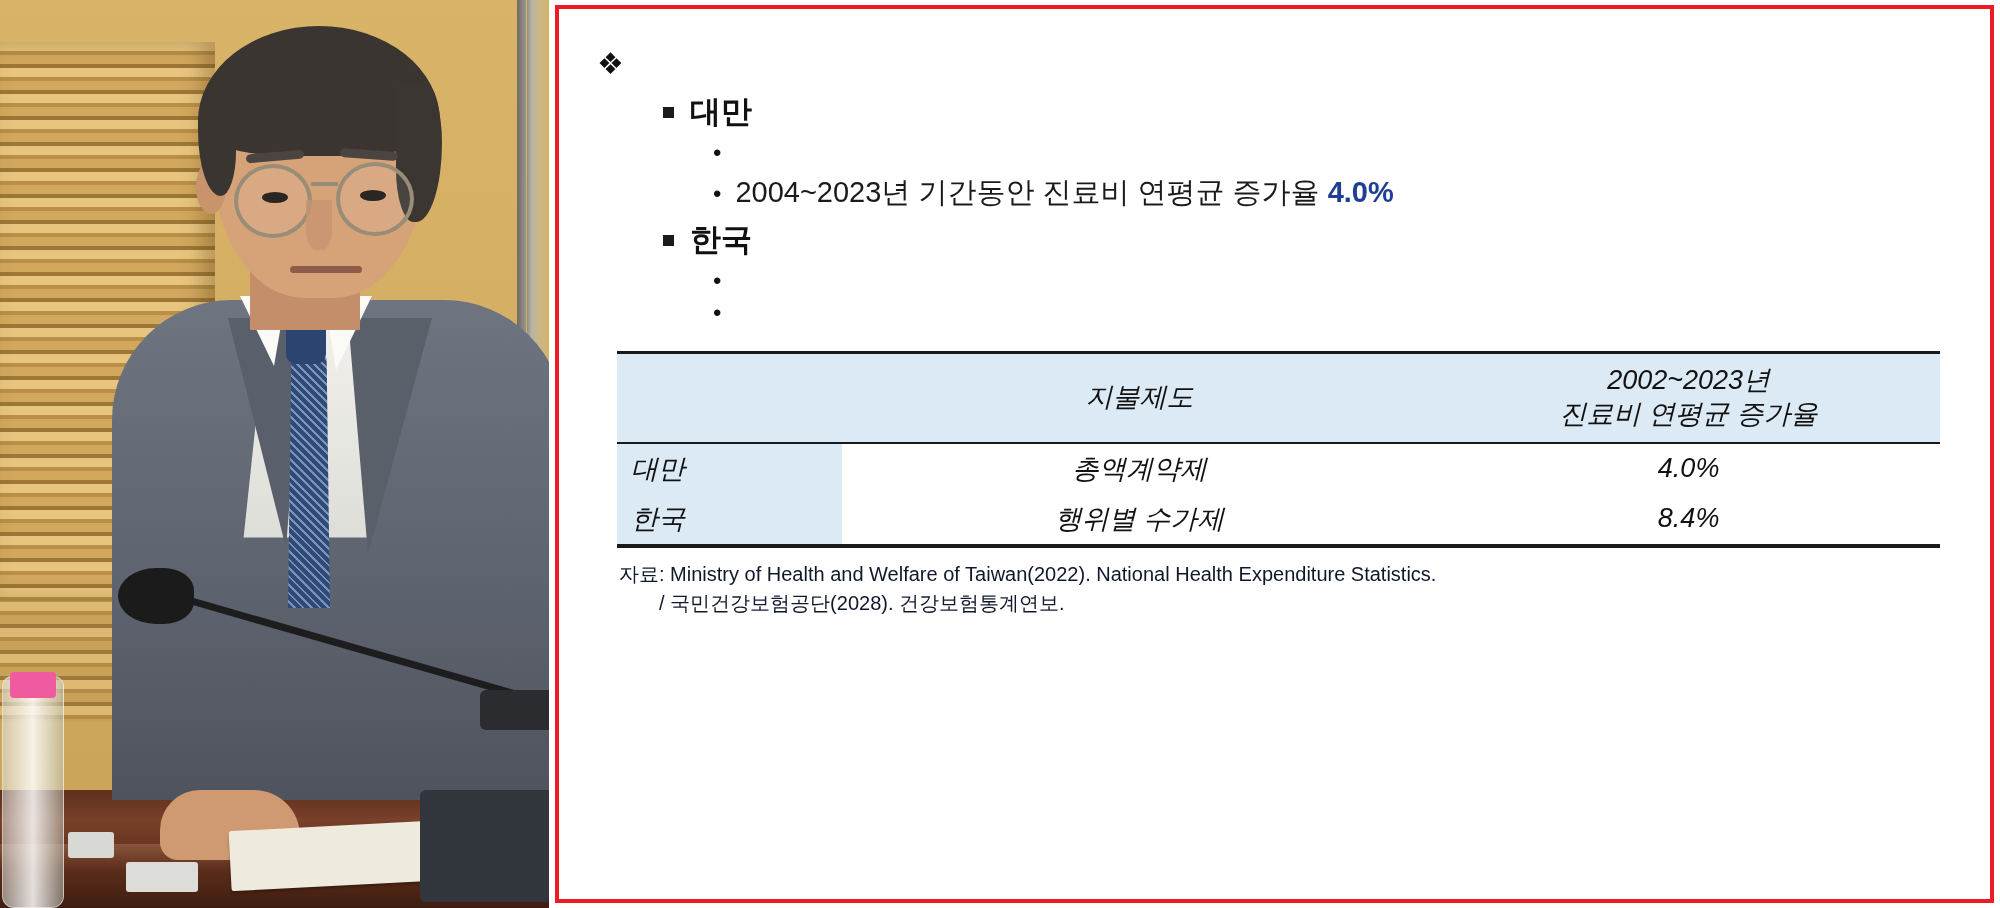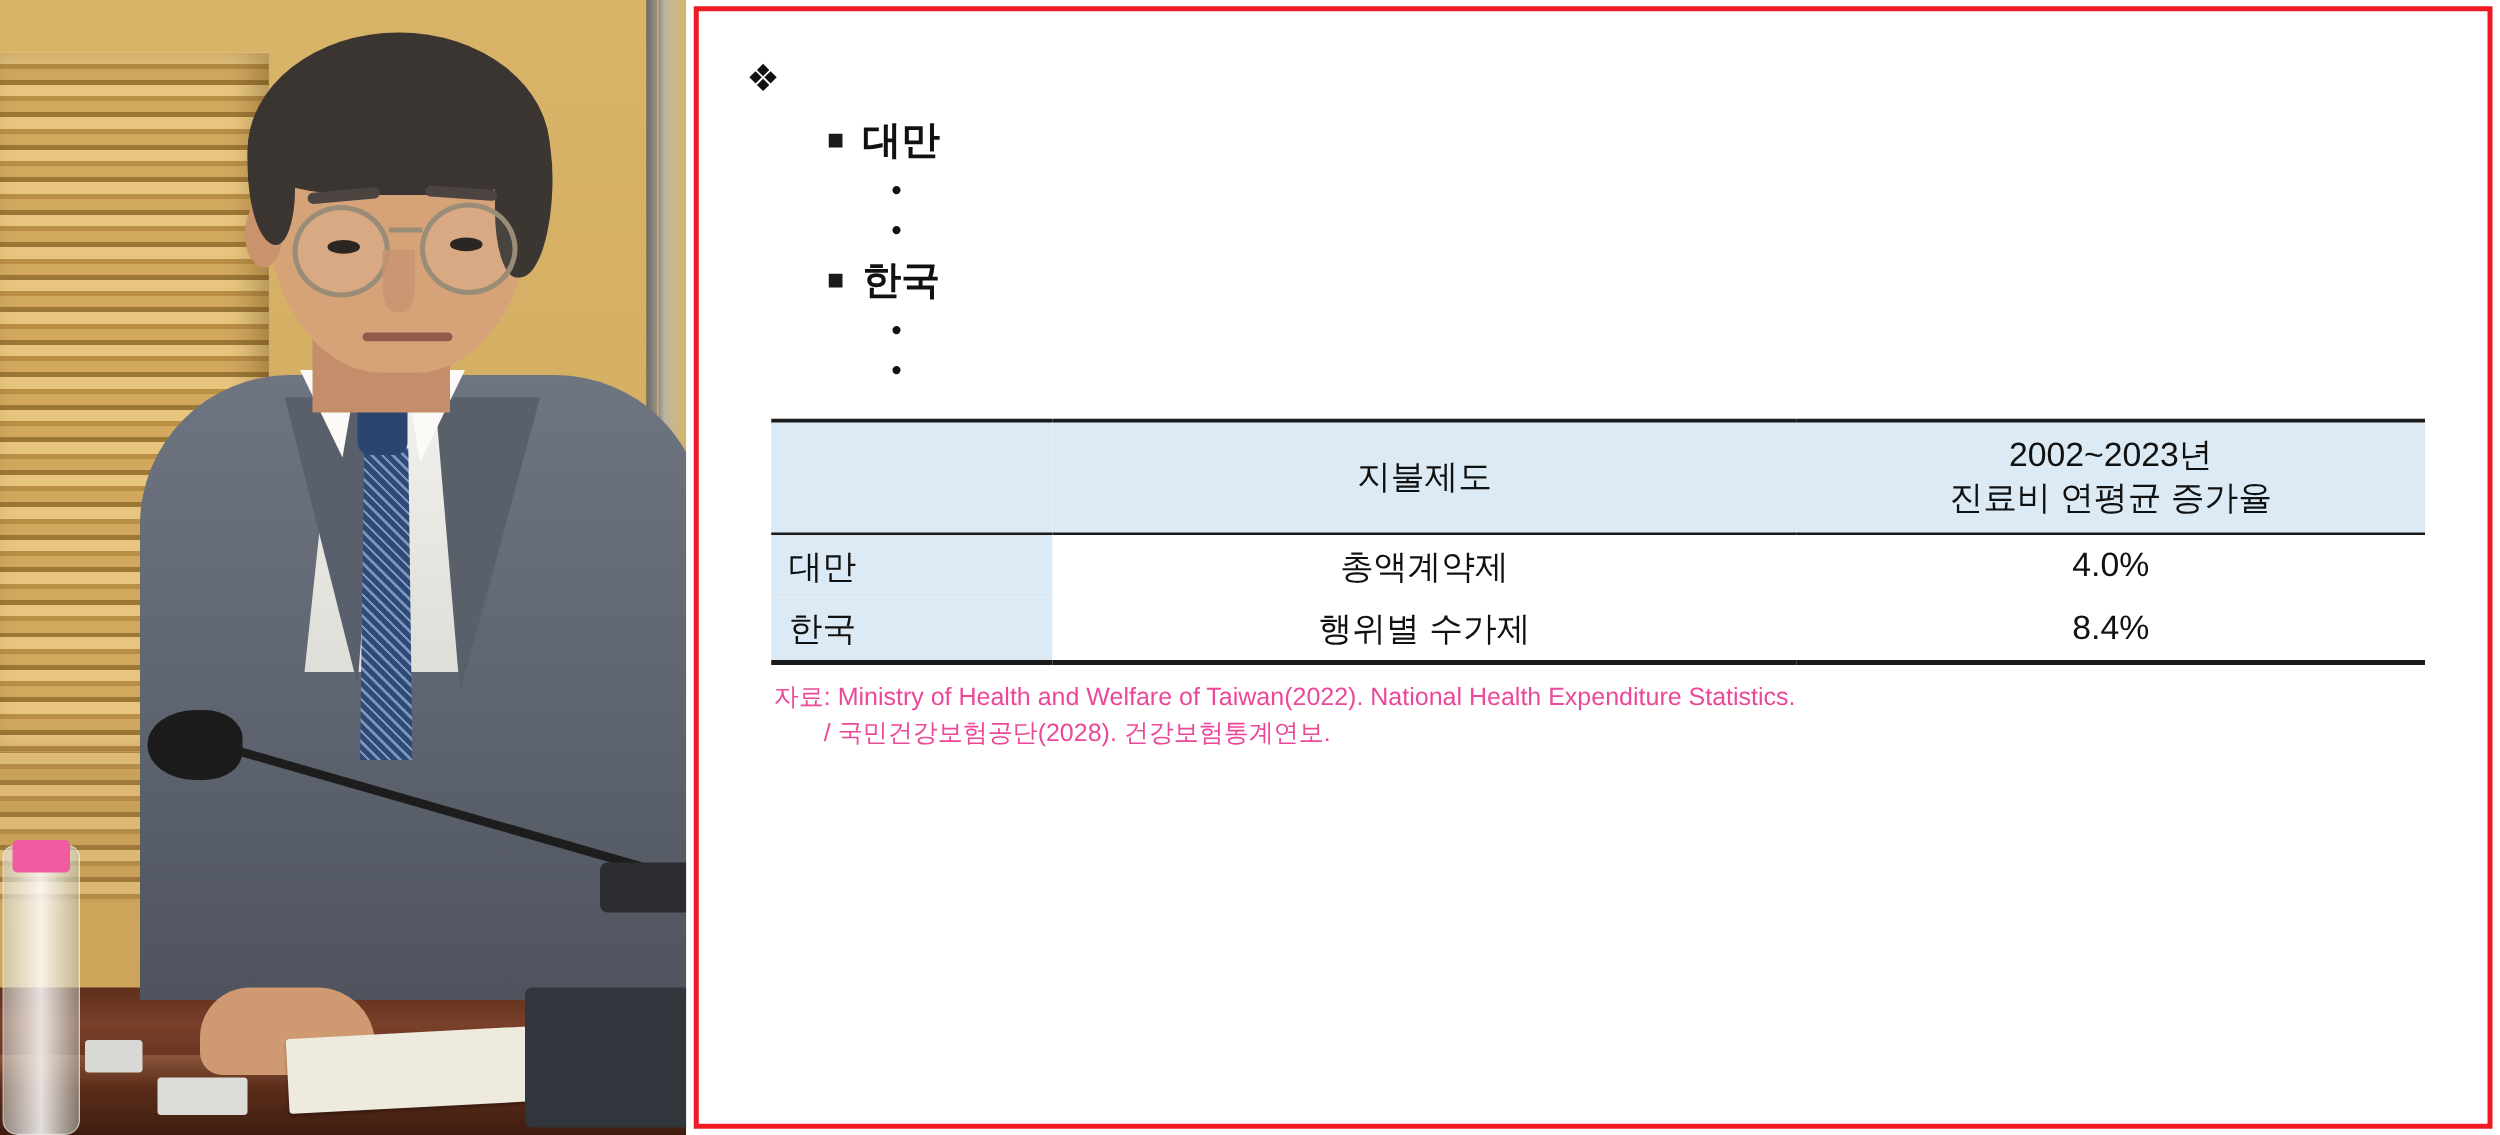--- a/index.html
+++ b/index.html
@@ -328,20 +328,21 @@
   .lvl3-text .hl { font-weight: bold; color: #1f3f93; }
 
   
   .table-wrap {
     margin: 26px 24px 0 32px;
   }
   table.data {
     width: 100%;
     border-collapse: collapse;
     table-layout: fixed;
+    font-style: italic;
   }
   table.data thead th {
     background: #dbeaf4;
     font-size: 27px;
     font-weight: normal;
     color: #111;
     padding: 10px 6px;
     text-align: center;
     border-top: 3px solid #1a1a1a;
     border-bottom: 2px solid #1a1a1a;
@@ -362,21 +363,21 @@
     text-align: left;
     padding-left: 14px;
   }
   .col-region { width: 17%; }
   .col-system { width: 45%; }
   .col-rate   { width: 38%; }
 
   .source {
     margin: 12px 0 16px 34px;
     font-size: 20px;
-    color: #ec4899;
+    color: #0f172a;
     line-height: 1.45;
   }
   .source .indent { display: block; padding-left: 40px; }
 </style>
 </head>
 <body>
 
 <div id="root">
 
   <div class="photo-pane">
@@ -439,20 +440,21 @@
         <span class="sq-bullet"></span>
         <span class="lvl2-text">대만</span>
       </div>
 
       <div class="lvl3-row">
         <span class="dot-bullet">•</span>
       </div>
 
       <div class="lvl3-row">
         <span class="dot-bullet">•</span>
+        <span class="lvl3-text"><span> 2004~2023년 기간동안 진료비 연평균 증가율 </span><span class="hl" style="color: rgb(31, 63, 147);">4.0%</span></span>
       </div>
 
       <div class="lvl2-row">
         <span class="sq-bullet"></span>
         <span class="lvl2-text">한국</span>
       </div>
 
       <div class="lvl3-row">
         <span class="dot-bullet">•</span>
       </div>

